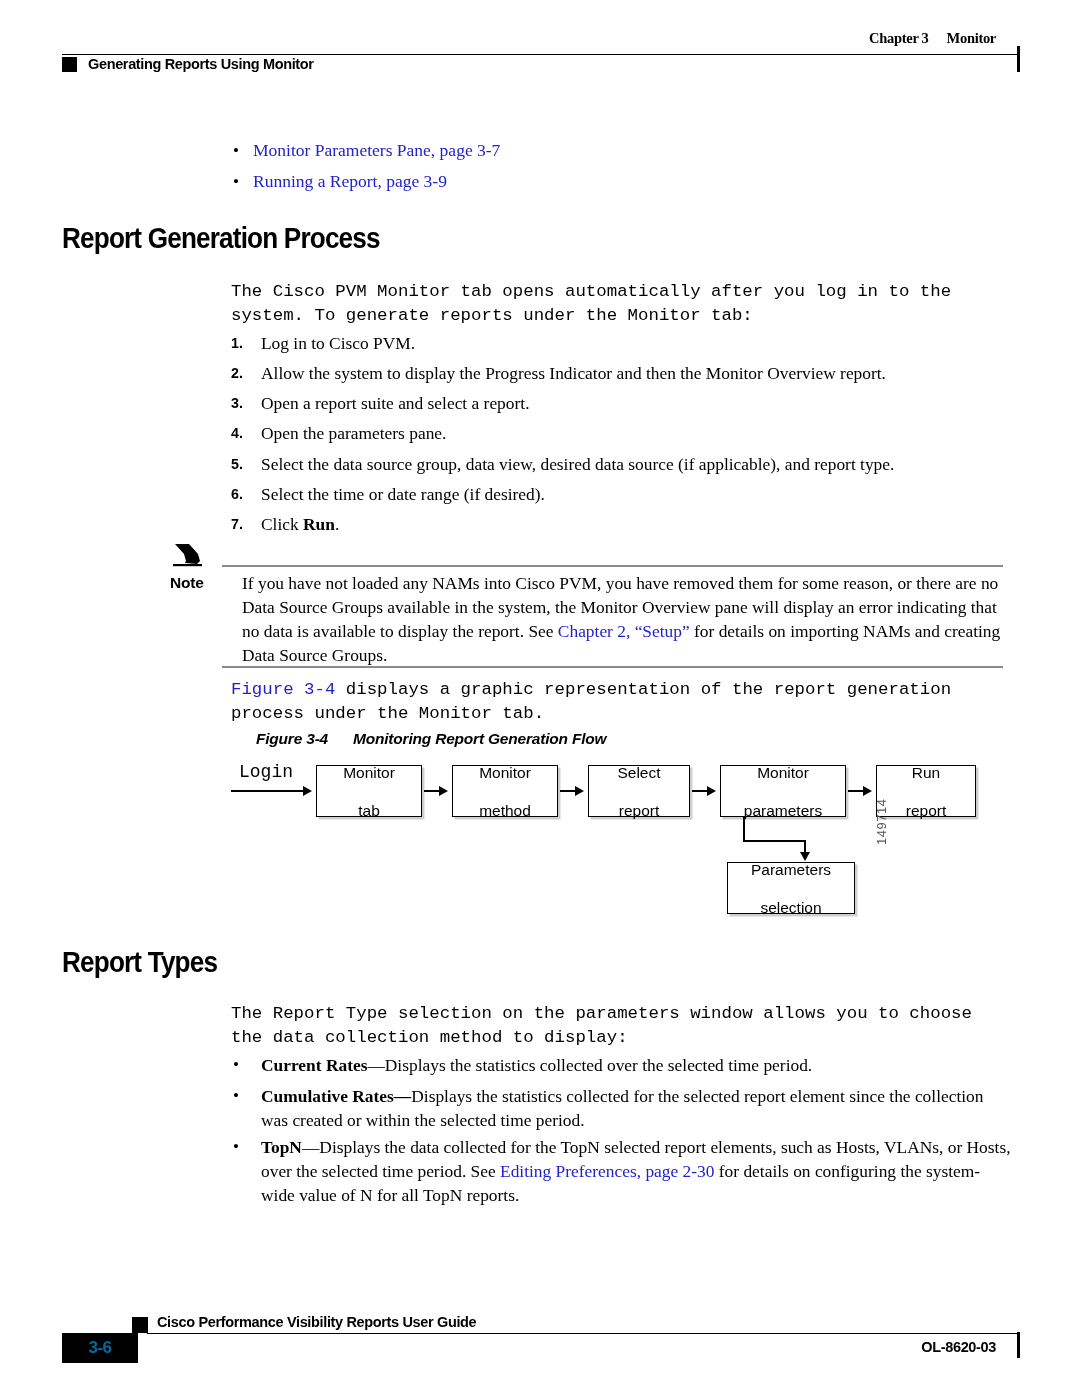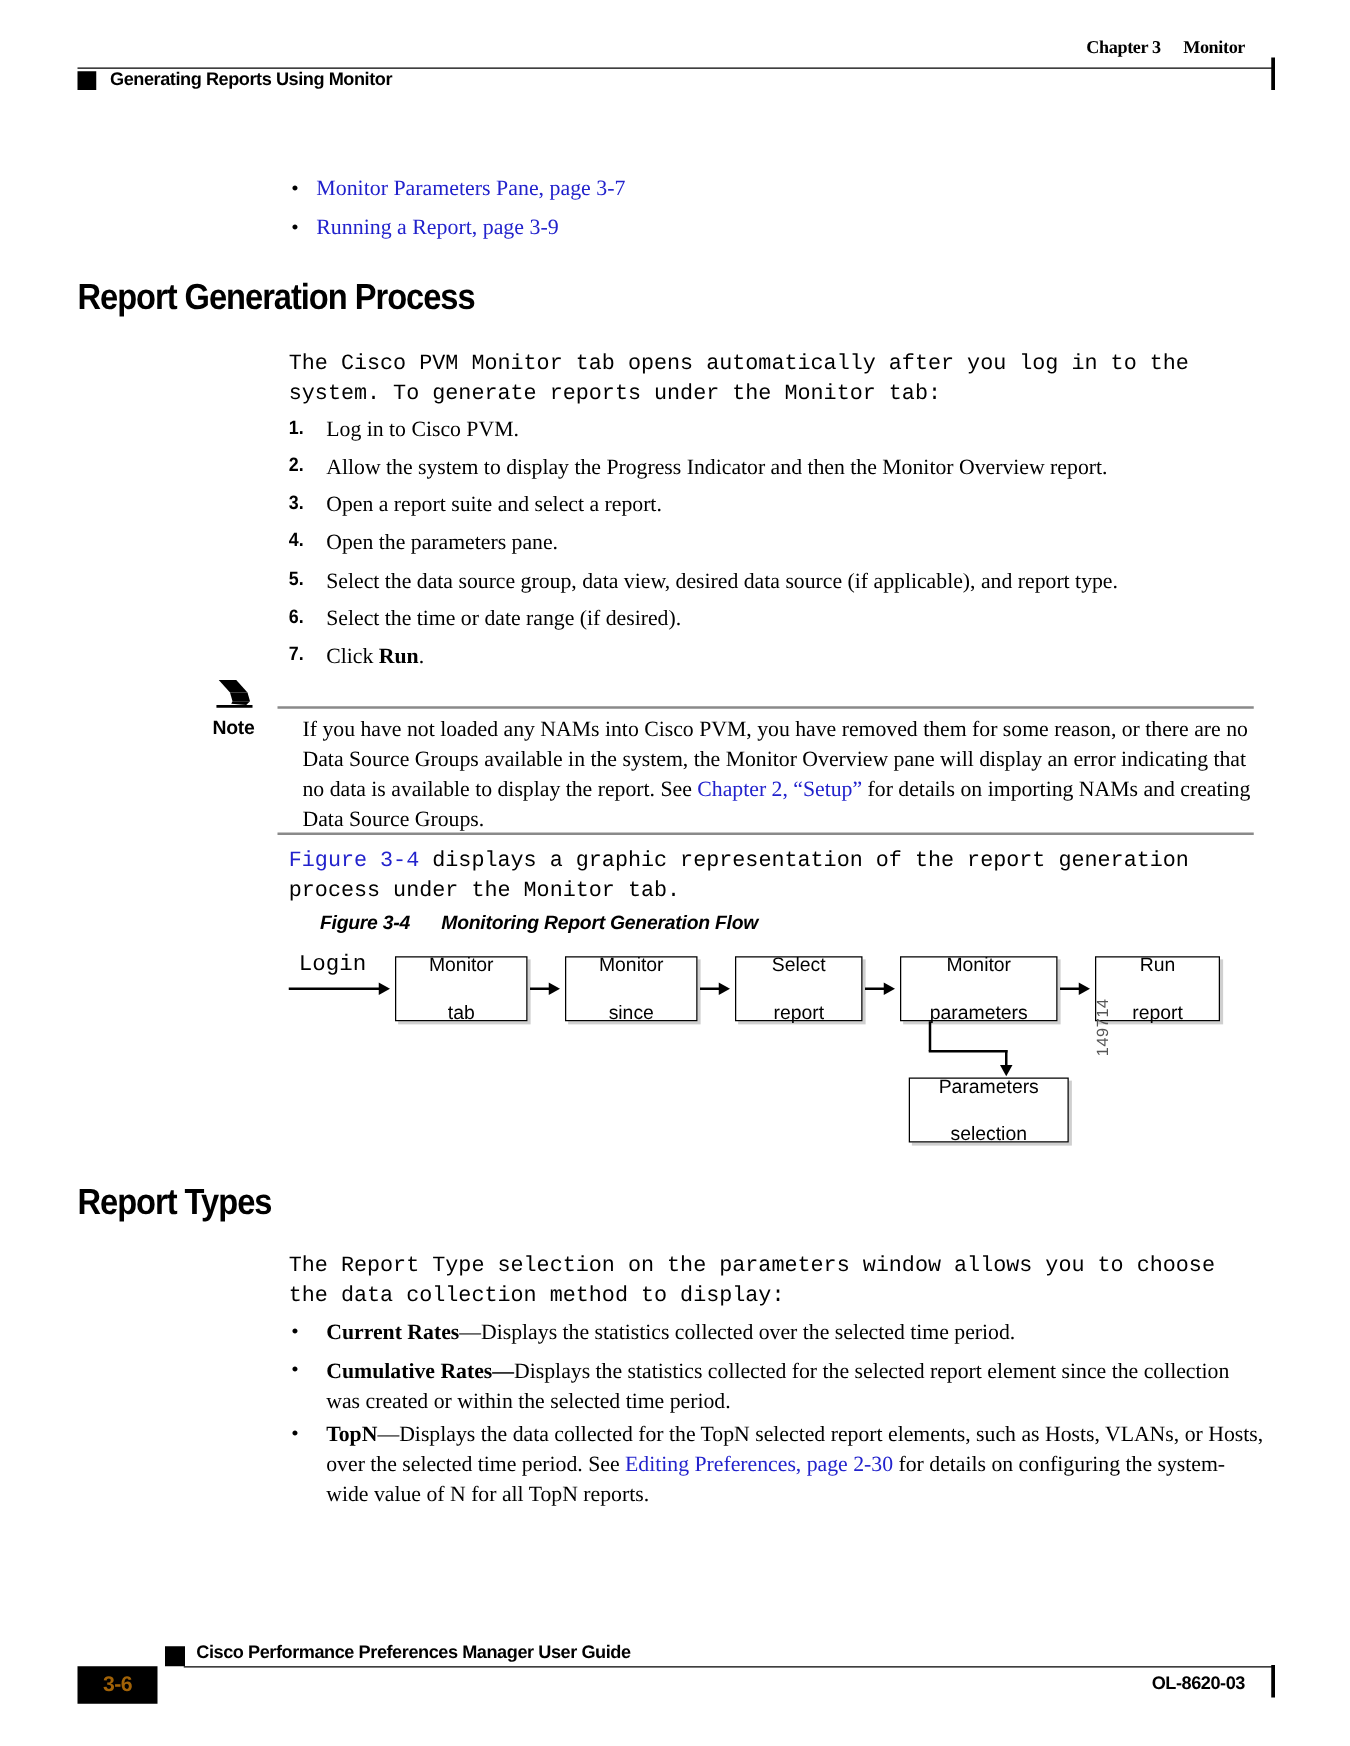--- a/index.html
+++ b/index.html
@@ -287,24 +287,24 @@
     position: absolute;
     left: 62px;
     top: 1306px;
     width: 956px;
     height: 64px;
   }
   .ft-pagebox {
     position: absolute;
     left: 0px;
     top: 27px;
-    width: 64px;
+    width: 76px;
     height: 30px;
     background: #000000;
-    color: #a16207;
+    color: #0369a1;
     font-family: "Liberation Sans", sans-serif;
     font-weight: bold;
     font-size: 17px;
     letter-spacing: -0.5px;
     display: flex;
     align-items: center;
     justify-content: center;
   }
   .ft-square {
     position: absolute;
@@ -433,21 +433,21 @@
   <div class="fline" style="left:0px; top:28px; width:74px; height:1.6px;"></div>
   <div class="farrow" style="left:72px; top:24px;"></div>
 
   <div class="fbox" style="left:85px; top:3px; width:106px; height:52px;">
     <span><span>Monitor</span><br><span>tab</span></span>
   </div>
   <div class="fline" style="left:193px; top:28px; width:17px; height:1.6px;"></div>
   <div class="farrow" style="left:208px; top:24px;"></div>
 
   <div class="fbox" style="left:221px; top:3px; width:106px; height:52px;">
-    <span><span>Monitor</span><br><span>since</span></span>
+    <span><span>Monitor</span><br><span>method</span></span>
   </div>
   <div class="fline" style="left:329px; top:28px; width:17px; height:1.6px;"></div>
   <div class="farrow" style="left:344px; top:24px;"></div>
 
   <div class="fbox" style="left:357px; top:3px; width:102px; height:52px;">
     <span><span>Select</span><br><span>report</span></span>
   </div>
   <div class="fline" style="left:461px; top:28px; width:17px; height:1.6px;"></div>
   <div class="farrow" style="left:476px; top:24px;"></div>
 
@@ -489,16 +489,16 @@
 
 <div class="blist" style="top:1135px;">
   <span class="dot">•</span>
   <span class="txt"><b>TopN</b><span>—</span><span>Displays the data collected for the TopN selected report elements, such as Hosts, VLANs, or Hosts, over the selected time period. See </span><span class="link">Editing Preferences, page 2-30</span><span> for details on configuring the system-wide value of N for all TopN reports.</span></span>
 </div>
 
 <div class="page-footer">
   <div class="ft-rule"></div>
   <div class="ft-square"></div>
   <div class="ft-pagebox">3-6</div>
-  <div class="ft-guide">Cisco Performance Preferences Manager User Guide</div>
+  <div class="ft-guide">Cisco Performance Visibility Reports User Guide</div>
   <div class="ft-docid">OL-8620-03</div>
   <div class="ft-endbar"></div>
 </div>
 
 </body></html>

